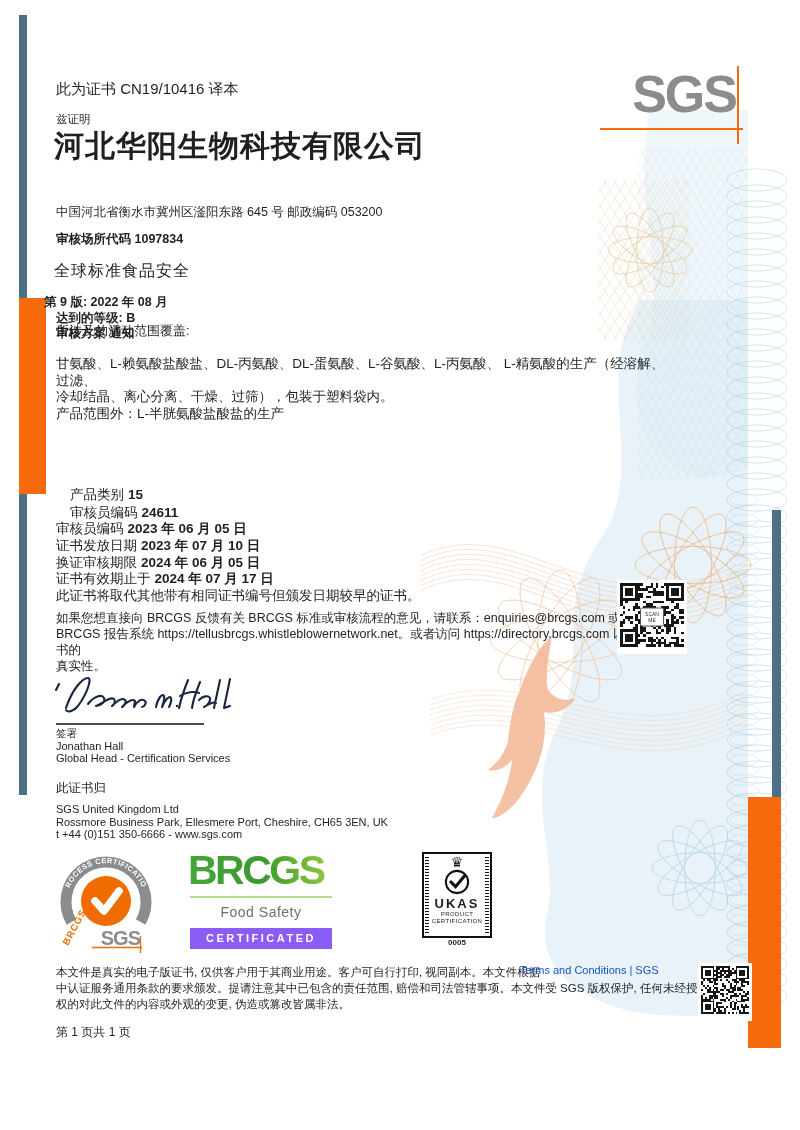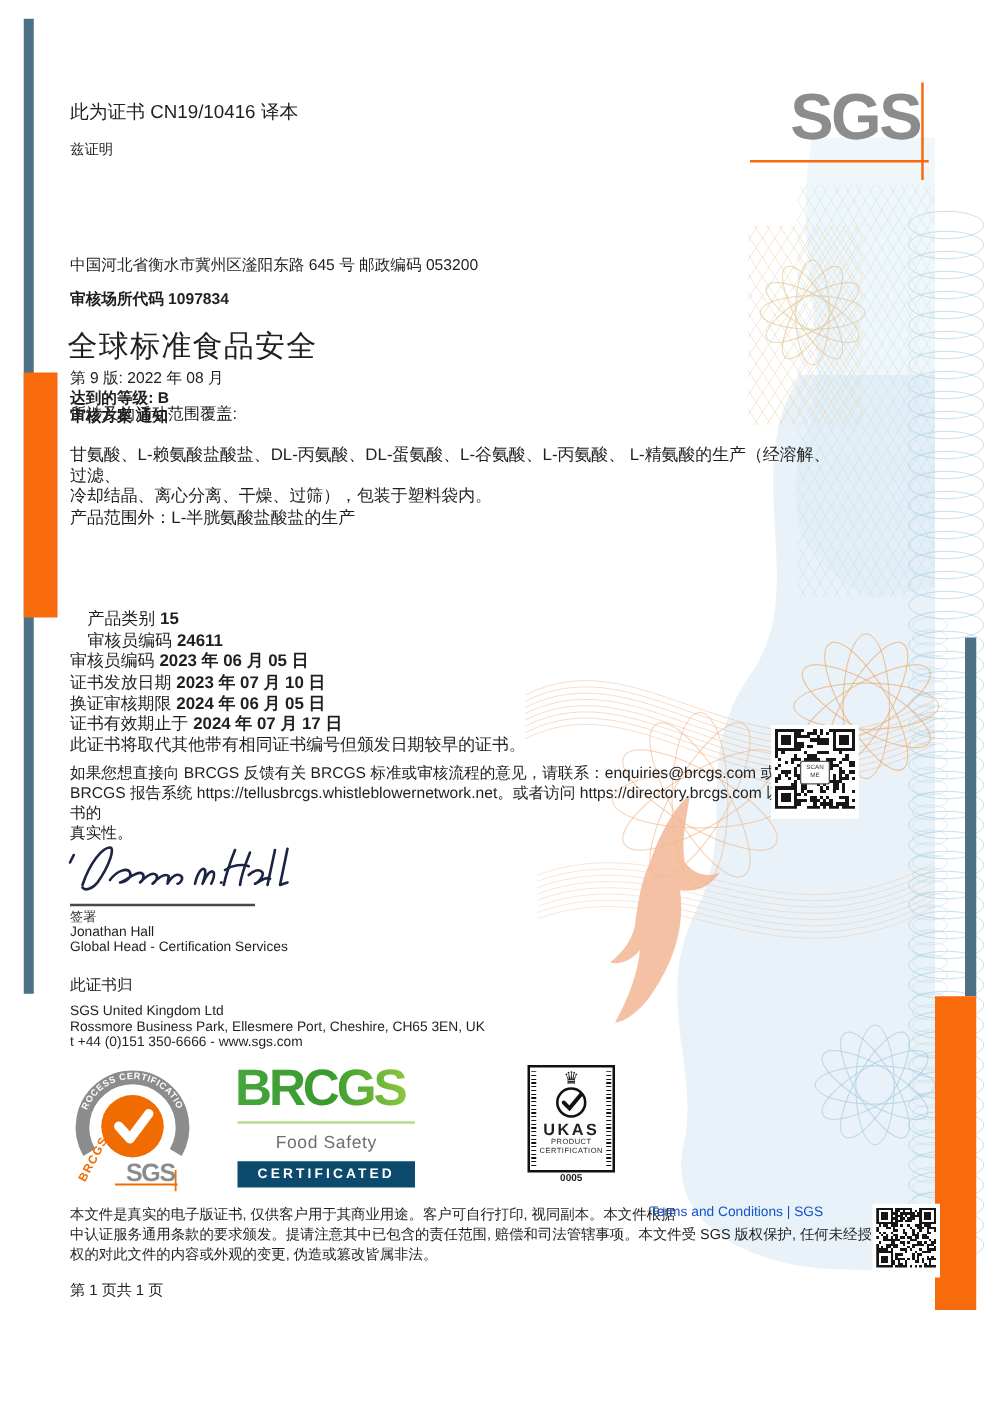--- a/index.html
+++ b/index.html
@@ -12,42 +12,42 @@
   .bar-right-slate{left:772px;top:510px;width:9px;height:287px;background:#4C7186;}
   .bar-right-orange{left:748px;top:797px;width:33px;height:251px;background:#F76B0C;}
   .abs{position:absolute;z-index:3;}
   .pre{white-space:pre-line;}
   .note{left:56px;top:80px;font-size:15px;}
   .certify{left:56px;top:112px;font-size:11.5px;}
   .company{left:54px;top:126px;font-size:30px;font-weight:bold;font-family:"DejaVu Serif","Liberation Serif",serif;letter-spacing:1px;}
   .address{left:56px;top:204px;font-size:12.5px;}
   .sitecode{left:56px;top:231px;font-size:12.5px;font-weight:bold;}
   .audited{left:56px;top:246px;font-size:14px;}
-  .standard{left:54px;top:261px;font-size:24px;letter-spacing:1px;}
-  .edition{left:56px;top:294px;font-size:12.5px;font-weight:normal;}
+  .standard{left:54px;top:261px;font-size:16px;letter-spacing:1px;}
+  .edition{left:44px;top:294px;font-size:12.5px;font-weight:bold;}
   .grade{left:56px;top:310px;font-size:12.5px;font-weight:bold;}
   .programme{left:56px;top:325px;font-size:12.5px;font-weight:bold;}
   .scopehead{left:56px;top:322px;font-size:13px;}
   .scopebody{left:56px;top:356px;font-size:13.5px;line-height:16.5px;width:620px;}
   .details1{left:70px;top:486px;font-size:13.5px;line-height:17.5px;}
   .details2{left:56px;top:521px;font-size:13.5px;line-height:16.8px;}
   .row .val{font-weight:bold;margin-left:4px;}
   .feedback{left:56px;top:610px;font-size:12.5px;line-height:16px;width:610px;}
   .sig-svg{left:52px;top:666px;}
   .sigline{left:56px;top:723px;width:148px;height:2px;background:#4a4a4a;}
   .signlabel{left:56px;top:727px;font-size:10.5px;color:#333;}
   .signame{left:56px;top:740px;font-size:11px;}
   .sigtitle{left:56px;top:752px;font-size:11px;}
   .belongs{left:56px;top:780px;font-size:12.5px;}
   .issuer{left:56px;top:803px;font-size:11px;line-height:12.5px;}
   .seal{left:56px;top:852px;}
   .brcgs-block{left:190px;top:850px;width:142px;text-align:center;}
   .brcgs-rule{height:2px;background:#B5DB8C;margin:2px 0 6px 0;}
   .brcgs-sub{font-size:14px;color:#6d6e71;letter-spacing:0.5px;}
-  .brcgs-banner{margin-top:8px;background:#0c4a6e;color:#fff;font-weight:bold;font-size:11px;letter-spacing:2.5px;height:21px;line-height:21px;text-align:center;}
+  .brcgs-banner{margin-top:8px;background:#8b5cf6;color:#fff;font-weight:bold;font-size:11px;letter-spacing:2.5px;height:21px;line-height:21px;text-align:center;}
   .ukas{left:422px;top:852px;width:66px;height:82px;border:2px solid #111;display:flex;flex-direction:column;align-items:center;background:#fff;}
   .ukas-ticks{position:absolute;top:3px;bottom:3px;width:4px;background:repeating-linear-gradient(to bottom,#111 0 1px,transparent 1px 3px);}
   .ukas-ticks.l{left:1px;} .ukas-ticks.r{right:1px;}
   .ukas-crown{font-size:14px;line-height:14px;margin-top:1px;}
   .ukas-name{font-size:13px;font-weight:bold;letter-spacing:2px;margin-top:1px;}
   .ukas-small{font-size:6px;letter-spacing:0.4px;line-height:7px;}
   .ukas-num{left:422px;top:938px;width:70px;text-align:center;font-size:8px;font-weight:bold;}
   .sgs-logo{left:596px;top:62px;width:150px;height:85px;}
   .sgs-logo .txt{position:absolute;right:10px;top:6px;font-size:52px;line-height:1;font-weight:bold;color:#8A8C8E;letter-spacing:-2px;}
   .sgs-logo .hline{position:absolute;left:4px;top:66px;width:143px;height:2px;background:#F76B0C;}
@@ -444,20 +444,21 @@
   <div class="bar bar-right-orange"></div>
 
   <div class="sgs-logo abs">
     <span class="txt">SGS</span>
     <span class="hline"></span>
     <span class="vline"></span>
   </div>
 
   <div class="abs note">此为证书 CN19/10416 译本</div>
   <div class="abs certify">兹证明</div>
+  <div class="abs company">河北华阳生物科技有限公司</div>
   <div class="abs address">中国河北省衡水市冀州区滏阳东路 645 号 邮政编码 053200</div>
 
   <div class="abs sitecode">审核场所代码 1097834</div>
   <div class="abs standard">全球标准食品安全</div>
   <div class="abs edition">第 9 版: 2022 年 08 月</div>
   <div class="abs grade">达到的等级: B</div>
   <div class="abs programme">审核方案 通知</div>
   <div class="abs scopehead">所涉及的活动范围覆盖:</div>
   <div class="abs scopebody pre">甘氨酸、L-赖氨酸盐酸盐、DL-丙氨酸、DL-蛋氨酸、L-谷氨酸、L-丙氨酸、 L-精氨酸的生产（经溶解、过滤、
 冷却结晶、离心分离、干燥、过筛），包装于塑料袋内。

